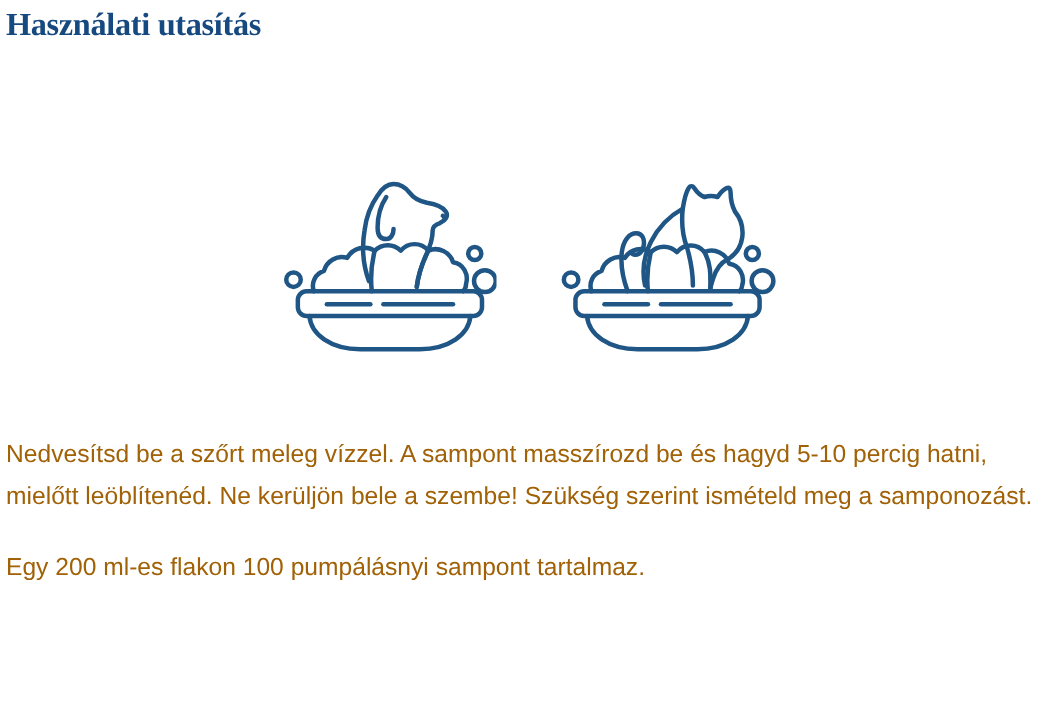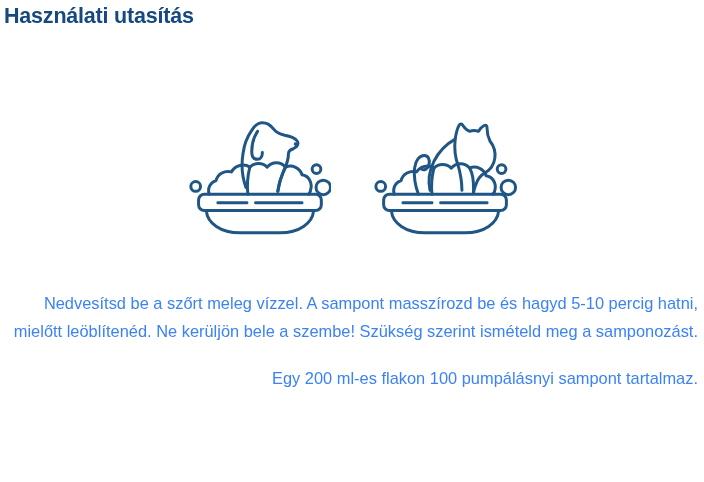--- a/index.html
+++ b/index.html
@@ -24,20 +24,21 @@
     position: absolute;
     left: 4px;
     top: 2px;
     margin: 0;
     font-size: 21.5px;
     font-weight: bold;
     letter-spacing: -0.2px;
     color: #16497f;
     line-height: 28px;
     white-space: nowrap;
+    font-family: Liberation Serif, serif;
   }
   .icon-row {
     position: absolute;
     left: 0;
     top: 100px;
     width: 704px;
     height: 140px;
     display: flex;
     align-items: center;
     justify-content: center;
@@ -56,23 +57,22 @@
   .body-copy {
     position: absolute;
     left: 4px;
     width: 694px;
     color: #1f5380;
   }
   .body-copy p {
     margin: 0 0 20px 0;
     font-size: 16.4px;
     line-height: 27.5px;
-    color: #3b82f6;
+    color: #a16207;
     letter-spacing: 0.01px;
-    text-align: right;
   }
   .body-copy p:last-child {
     margin-bottom: 8px;
   }
   #para-block {
     top: 290px;
   }
 </style>
 </head>
 <body>

